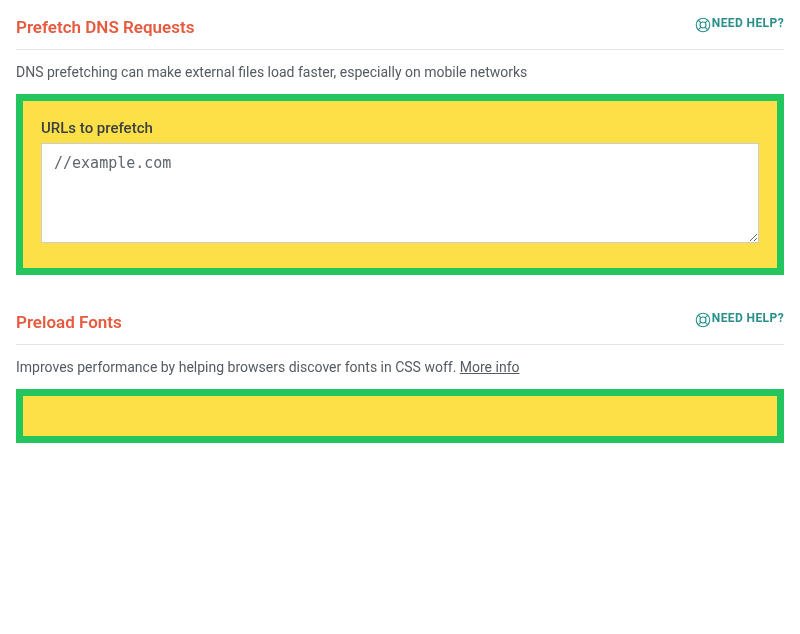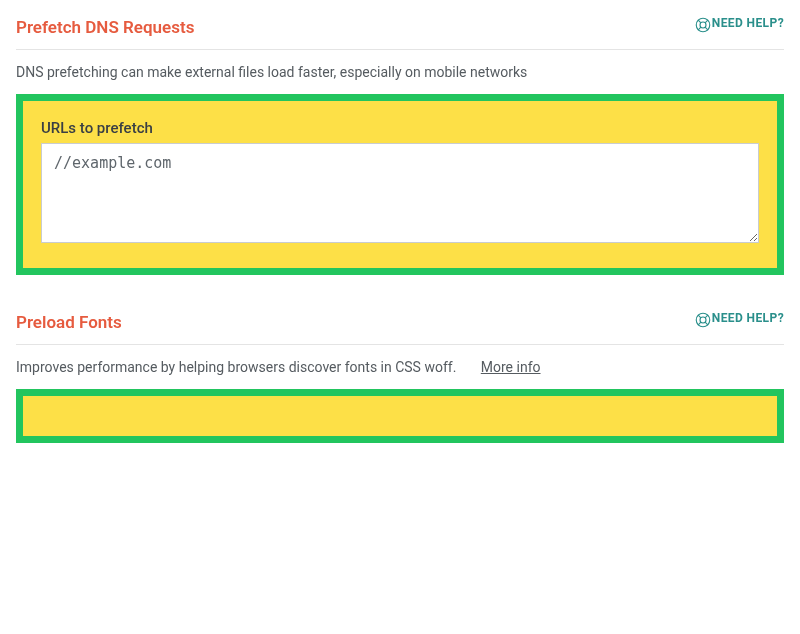--- a/index.html
+++ b/index.html
@@ -39,21 +39,20 @@
     }
     .section-desc {
       color: #555b60;
       font-size: 14px;
       margin-bottom: 14px;
     }
     .more-info {
       color: #555b60;
       text-decoration: underline;
       cursor: pointer;
-      margin-left: 21px;
     }
     .panel {
       background: #fde047;
       border: 7px solid #22c55e;
       padding: 18px 18px 22px 18px;
       margin-bottom: 36px;
     }
     .panel:last-child { margin-bottom: 0; }
     .field-label {
       color: #3a3f44;

